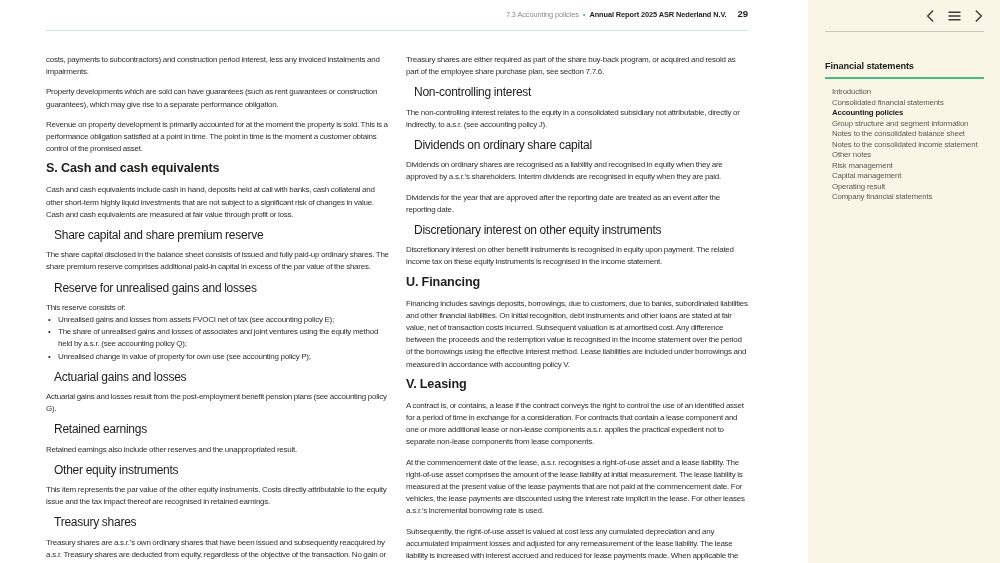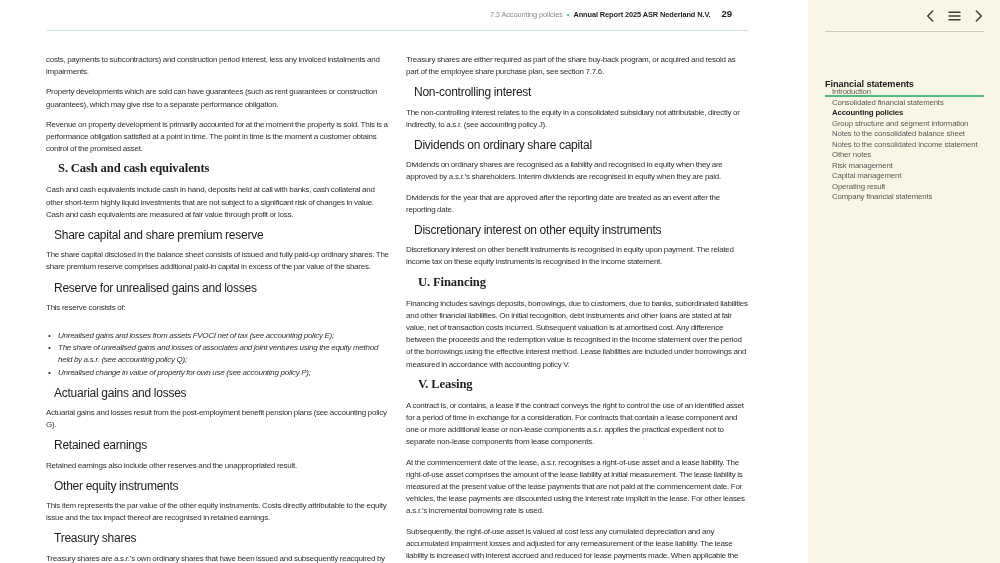--- a/index.html
+++ b/index.html
@@ -1,47 +1,47 @@
 <!DOCTYPE html>
 <html><head>
 <meta charset="utf-8">
 <style>
   html,body{margin:0;padding:0;background:#e8e8e8;}
   .page{position:relative;width:1000px;height:563px;background:#ffffff;overflow:hidden;
         font-family:"Liberation Sans",sans-serif;color:#30302e;}
 
   
-  .header-meta{position:absolute;top:8px;right:268px;display:flex;align-items:baseline;
+  .header-meta{position:absolute;top:8px;right:252px;display:flex;align-items:baseline;
                gap:4px;font-size:7.4px;letter-spacing:-0.1px;}
   .crumb{color:#8a8a86;}
   .crumb-dot{color:#4cba85;font-size:8px;}
   .report-title{color:#1d1d1b;font-weight:bold;}
   .page-number{color:#1d1d1b;font-weight:bold;font-size:9.6px;margin-left:7px;}
   .header-rule{position:absolute;left:46px;top:30px;width:702px;height:1px;background:#cfe5da;}
 
   
   .col{position:absolute;top:46px;font-size:8px;line-height:12.2px;
        letter-spacing:-0.25px;word-spacing:-0.2px;}
   .col-left{left:46px;width:345px;}
   .col-right{left:406px;width:343px;}
   .col p{margin:8px 0 6px 0;}
   .col p.tight{margin-bottom:0;}
-  .col h2{font-family:Liberation Serif, serif;font-size:12.6px;line-height:15px;
-          margin:1px 0 1px 12px;color:#1d1d1b;letter-spacing:-0.1px;font-weight:bold;}
+  .col h2{font-family:Liberation Sans, sans-serif;font-size:12.6px;line-height:15px;
+          margin:1px 0 1px 0;color:#1d1d1b;letter-spacing:-0.1px;font-weight:bold;}
   .col h3{font-size:12px;line-height:12.2px;margin:8px;color:#1d1d1b;font-weight:normal;}
-  .col ul{list-style:none;margin:16px 0 6px 0;padding:0;font-style:italic;}
+  .col ul{list-style:none;margin:0 0 6px 0;padding:0;}
   .col li{position:relative;padding-left:12px;}
   .col li::before{content:"\2022";position:absolute;left:2px;top:0;}
 
   
   .sidebar{position:absolute;top:0;right:0;width:192px;height:563px;background:#faf6e6;}
   .side-nav{position:absolute;top:10px;right:17px;display:flex;align-items:center;gap:14px;}
   .side-nav .nav-btn{display:inline-flex;cursor:pointer;}
   .side-divider{position:absolute;top:31px;left:17px;width:159px;height:1px;background:#c9c6ba;}
-  .sidebar-title{position:absolute;top:79px;left:17px;width:159px;margin:0;
+  .sidebar-title{position:absolute;top:61px;left:17px;width:159px;margin:0;
                  font-size:9.2px;font-weight:bold;color:#1d1d1b;letter-spacing:-0.1px;
                  padding-bottom:6px;border-bottom:2px solid #4cba85;}
   .sidebar-menu{position:absolute;top:87px;left:24px;width:162px;margin:0;padding:0;
                 list-style:none;font-size:7.8px;line-height:10.5px;color:#5a5a54;
                 letter-spacing:-0.15px;}
   .sidebar-menu li{cursor:pointer;}
   .sidebar-menu li.active{font-weight:bold;color:#1d1d1b;}
 </style>
 </head>
 <body>

